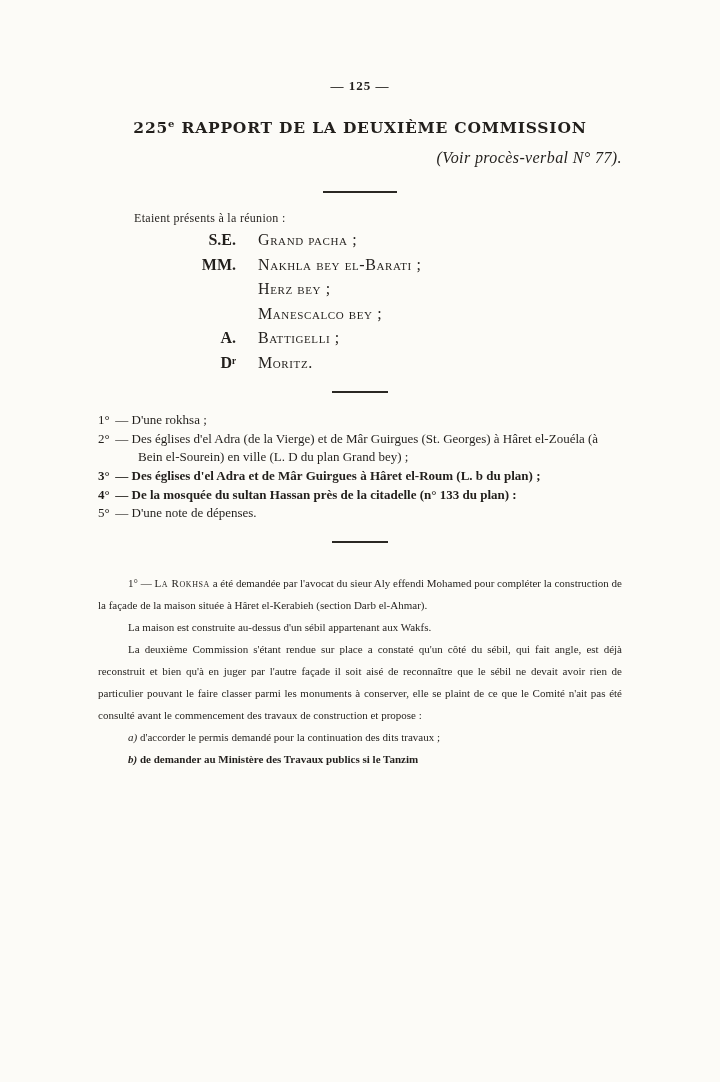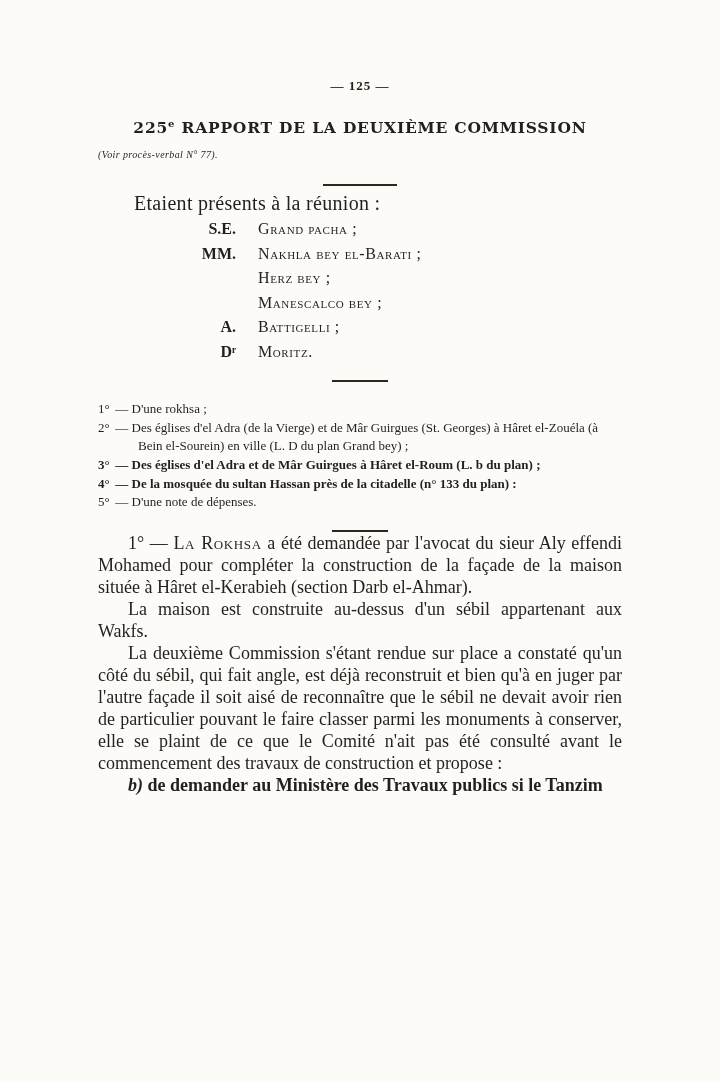--- a/index.html
+++ b/index.html
@@ -29,37 +29,37 @@
     margin-top: 24px;
     text-align: center;
     font-weight: bold;
     font-size: 15.5px;
     letter-spacing: 0.8px;
     font-family: "DejaVu Serif", serif;
   }
   .title sup { font-size: 10px; }
   .subtitle {
     margin-top: 12px;
-    text-align: left;
+    text-align: right;
     font-style: italic;
-    font-size: 10px;
+    font-size: 16px;
     letter-spacing: 0.4px;
   }
   .rule {
     height: 2px;
     background: #2b2824;
     margin-left: auto;
     margin-right: auto;
   }
   .rule-1 { width: 74px; margin-top: 24px; }
   .rule-2 { width: 56px; margin-top: 16px; }
   .rule-3 { width: 56px; margin-top: 18px; }
   .attendees-intro {
-    margin-top: 6px;
-    font-size: 20px;
+    margin-top: 18px;
+    font-size: 12px;
     text-indent: 36px;
     letter-spacing: 0.3px;
   }
   .attendees {
     margin-top: 2px;
     margin-left: 92px;
     font-size: 16px;
   }
   .attendee-row { display: flex; line-height: 24.5px; }
   .attendee-prefix {
@@ -81,22 +81,22 @@
   .examen-list {
     margin-top: 18px;
     font-size: 13px;
     line-height: 18.6px;
     width: 524px;
   }
   .examen-item { padding-left: 40px; text-indent: -40px; }
   .examen-num { display: inline-block; text-indent: 0; min-width: 14px; }
   .heavy { font-weight: bold; }
   .body-text {
-    margin-top: 0;
-    font-size: 18px;
+    margin-top: 29px;
+    font-size: 11px;
     line-height: 22px;
     text-align: justify;
   }
   .body-text p { text-indent: 30px; }
   .lead-italic { font-style: italic; }
 </style>
 </head>
 <body>
 
 <div class="sheet">
@@ -149,17 +149,18 @@
       <div class="examen-item heavy"><span class="examen-num">4°</span> <span>— De la mosquée du sultan Hassan près de la citadelle (n° 133 du plan) :</span></div>
       <div class="examen-item"><span class="examen-num">5°</span> <span>— D'une note de dépenses.</span></div>
     </div>
 
     <div class="rule rule-3"></div>
 
     <div class="body-text">
       <p><span>1° — </span><span class="sc">La Rokhsa</span><span> a été demandée par l'avocat du sieur Aly effendi Mohamed pour compléter la construction de la façade de la maison située à Hâret el-Kerabieh (section Darb el-Ahmar).</span></p>
       <p>La maison est construite au-dessus d'un sébil appartenant aux Wakfs.</p>
       <p>La deuxième Commission s'étant rendue sur place a constaté qu'un côté du sébil, qui fait angle, est déjà reconstruit et bien qu'à en juger par l'autre façade il soit aisé de reconnaître que le sébil ne devait avoir rien de particulier pouvant le faire classer parmi les monuments à conserver, elle se plaint de ce que le Comité n'ait pas été consulté avant le commencement des travaux de construction et propose :</p>
+      <p><span class="lead-italic">a)</span><span> d'accorder le permis demandé pour la continuation des dits travaux ;</span></p>
       <p class="heavy"><span class="lead-italic">b)</span><span> de demander au Ministère des Travaux publics si le Tanzim</span></p>
     </div>
 
   </div>
 </div>
 
 </body></html>

